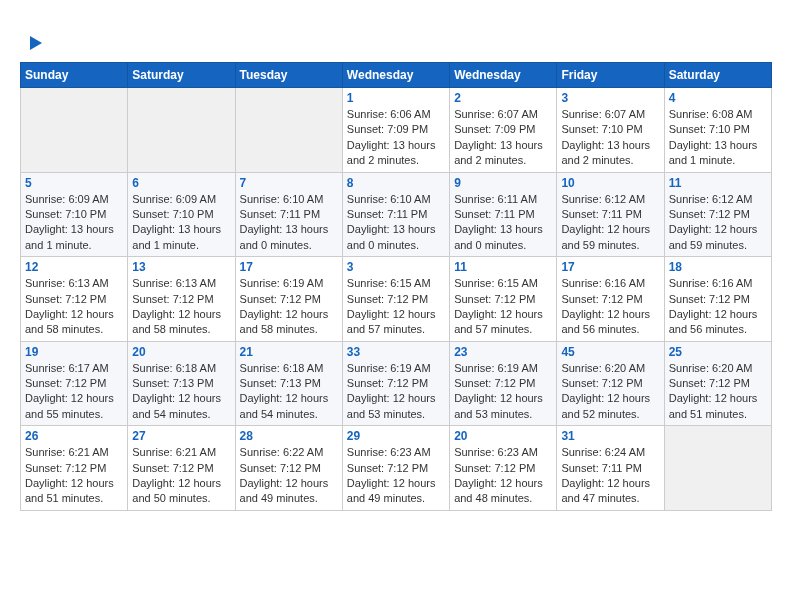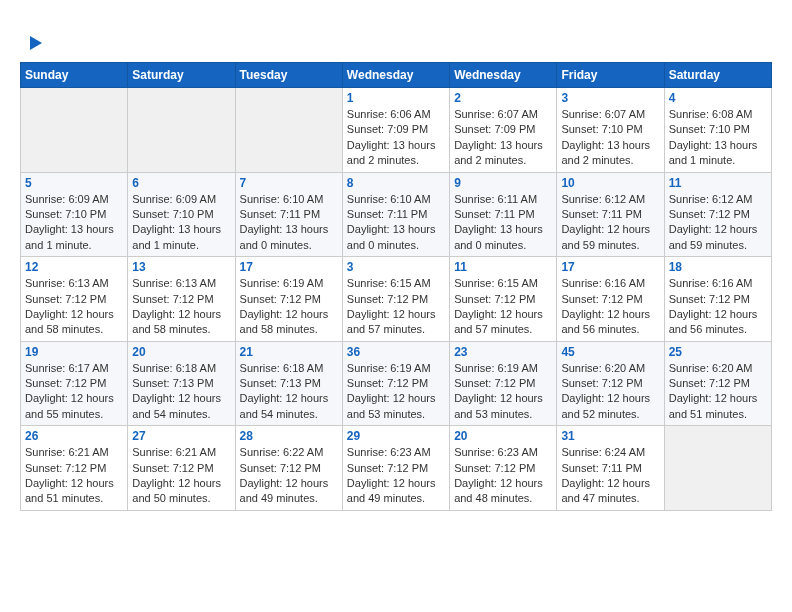--- a/index.html
+++ b/index.html
@@ -260,21 +260,21 @@
 Sunset: 7:13 PM
 Daylight: 12 hours and 54 minutes.</div>
           </td>
           <td>
             <span class="day-num">21</span>
             <div class="day-info" style="white-space: pre-line;">Sunrise: 6:18 AM
 Sunset: 7:13 PM
 Daylight: 12 hours and 54 minutes.</div>
           </td>
           <td>
-            <span class="day-num">36</span>
+            <span class="day-num">33</span>
             <div class="day-info" style="white-space: pre-line;">Sunrise: 6:19 AM
 Sunset: 7:12 PM
 Daylight: 12 hours and 53 minutes.</div>
           </td>
           <td>
             <span class="day-num">23</span>
             <div class="day-info" style="white-space: pre-line;">Sunrise: 6:19 AM
 Sunset: 7:12 PM
 Daylight: 12 hours and 53 minutes.</div>
           </td>

